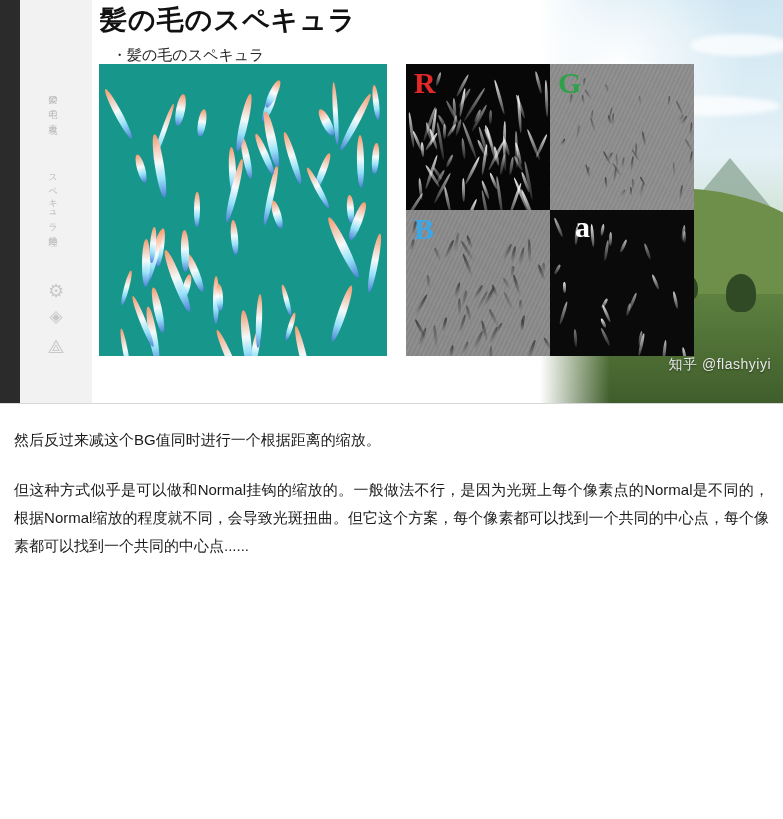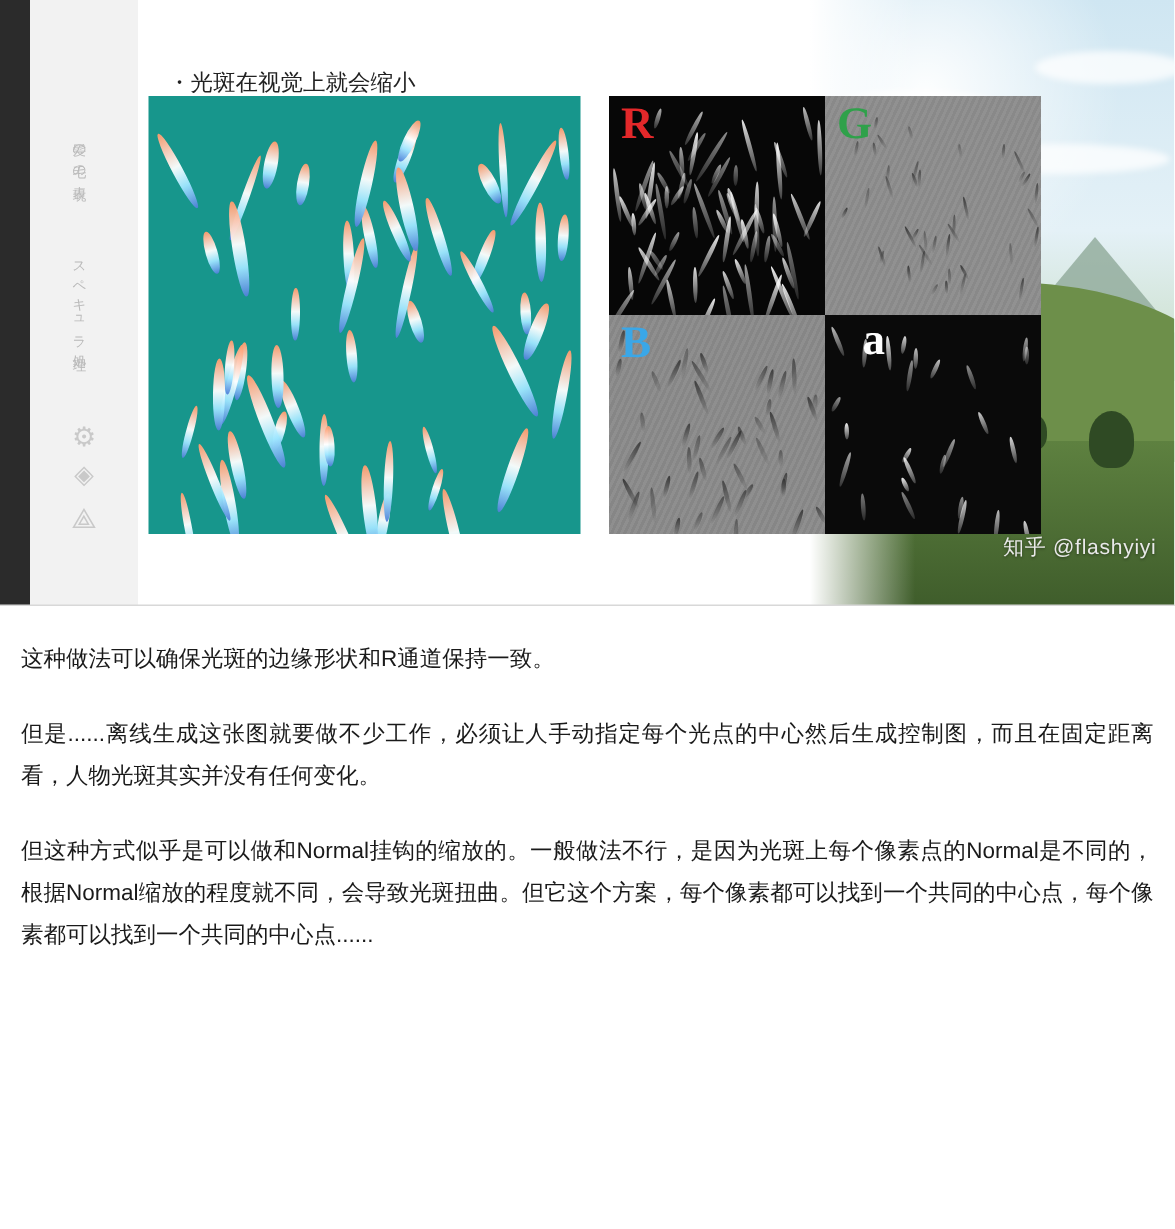--- a/index.html
+++ b/index.html
@@ -308,21 +308,22 @@
     <div class="hill"></div>
     <div class="ruin"></div>
     <div class="field"></div>
     <div class="tree t1"></div>
     <div class="tree t2"></div>
     <div class="tree t3"></div>
     <div class="tree t4"></div>
     <div class="fade-left"></div>
   </div>
 
-  <div class="slide-subtitle">・光斑在视觉上就会缩小</div>
+  <div class="slide-title">髪の毛のスペキュラ</div>
+  <div class="slide-subtitle">・髪の毛のスペキュラ</div>
 
   <div class="teal-panel" id="tealPanel">
       <div class="hairstroke" style="width: 7.38822px; height: 39.1677px; left: 153.334px; top: 264.618px; transform: rotate(9.64238deg);"></div>
       <div class="hairstroke" style="width: 7.11681px; height: 64.2753px; left: 253.308px; top: 25.5346px; transform: rotate(27.8529deg);"></div>
       <div class="hairstroke" style="width: 5.83854px; height: 34.5076px; left: 274.06px; top: 21.4669px; transform: rotate(-6.49239deg);"></div>
       <div class="hairstroke" style="width: 5.12101px; height: 29.1677px; left: 188.547px; top: 248.092px; transform: rotate(17.3364deg);"></div>
       <div class="hairstroke" style="width: 7.96489px; height: 28.8034px; left: 173.656px; top: 135.941px; transform: rotate(-16.5817deg);"></div>
       <div class="hairstroke" style="width: 8.56928px; height: 29.0322px; left: 223.132px; top: 44.3422px; transform: rotate(-26.4765deg);"></div>
       <div class="hairstroke" style="width: 7.86595px; height: 58.5067px; left: 239.341px; top: 220.217px; transform: rotate(18.8077deg);"></div>
       <div class="hairstroke" style="width: 7.97003px; height: 27.5927px; left: 98.8546px; top: 45.3718px; transform: rotate(8.89586deg);"></div>
@@ -571,16 +572,15 @@
         <div class="wstroke" style="width: 3px; height: 20.0398px; left: 53.6025px; top: 117.331px; transform: rotate(-25.1258deg); opacity: 0.53;"></div>
         <div class="wstroke" style="width: 3px; height: 20.7168px; left: 6.70327px; top: 6.94647px; transform: rotate(-22.4386deg); opacity: 0.75;"></div>
       </div>
   </div>
 
   <div class="watermark">知乎 @flashyiyi</div>
   <div class="slide-bottom-rule"></div>
 </div>
 
 <div class="article">
-  <p class="para">这种做法可以确保光斑的边缘形状和R通道保持一致。</p>
-  <p class="para">但是......离线生成这张图就要做不少工作，必须让人手动指定每个光点的中心然后生成控制图，而且在固定距离看，人物光斑其实并没有任何变化。</p>
+  <p class="para">然后反过来减这个BG值同时进行一个根据距离的缩放。</p>
   <p class="para">但这种方式似乎是可以做和Normal挂钩的缩放的。一般做法不行，是因为光斑上每个像素点的Normal是不同的，根据Normal缩放的程度就不同，会导致光斑扭曲。但它这个方案，每个像素都可以找到一个共同的中心点，每个像素都可以找到一个共同的中心点......</p>
 </div>
 
 </body></html>

